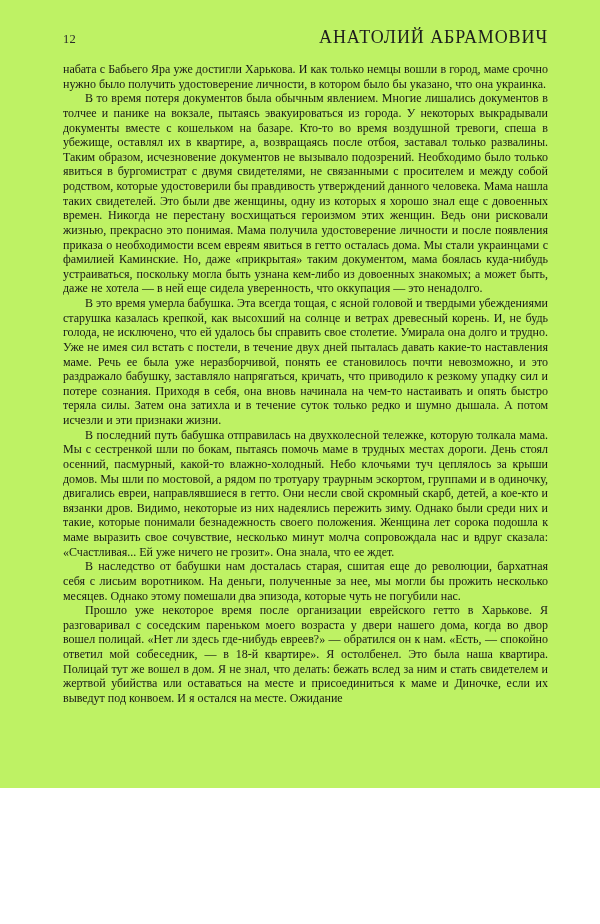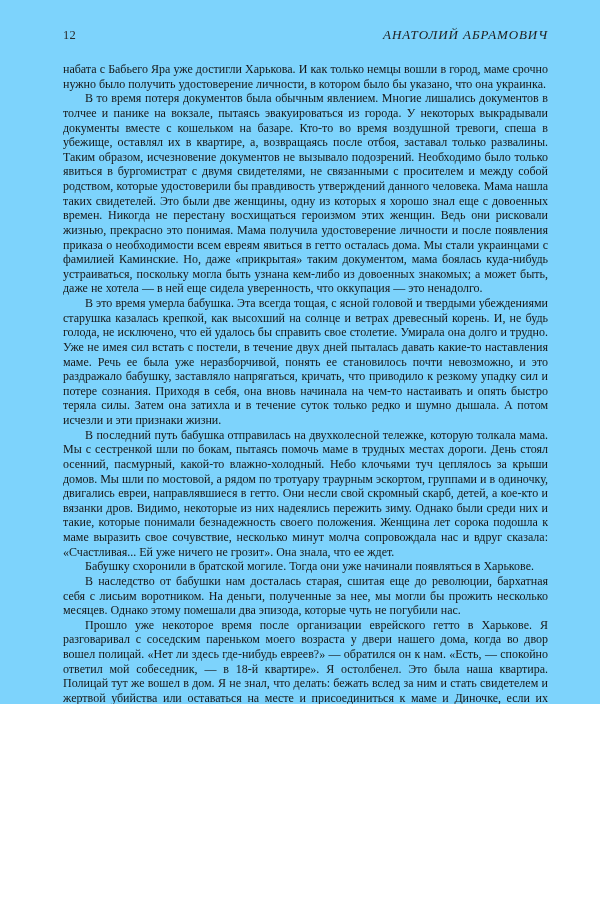--- a/index.html
+++ b/index.html
@@ -4,22 +4,22 @@
 <title>Book page</title>
 <style>
   html, body {
     margin: 0;
     padding: 0;
     background: #ffffff;
   }
   .page {
     position: relative;
     width: 600px;
-    height: 704px;
-    background: #7dd3fc;
+    height: 788px;
+    background: #bef264;
     overflow: hidden;
     box-sizing: border-box;
   }
   .running-head {
     position: absolute;
     left: 63px;
     right: 52px;
     top: 28px;
     height: 16px;
     display: flex;
@@ -27,27 +27,26 @@
     justify-content: space-between;
     font-family: "Liberation Serif", "DejaVu Serif", serif;
   }
   .folio {
     font-size: 12.5px;
     color: #2a2a2a;
     letter-spacing: 0.2px;
     line-height: 1;
   }
   .head-title {
-    font-size: 13px;
+    font-size: 18px;
     color: #1d1d1d;
     letter-spacing: 0.9px;
     line-height: 1;
     text-transform: uppercase;
     white-space: nowrap;
-    font-style: italic;
   }
   .textblock {
     position: absolute;
     left: 63px;
     top: 62px;
     width: 485px;
     font-family: "Liberation Serif", "DejaVu Serif", serif;
     font-size: 12px;
     line-height: 14.62px;
     color: #161616;
@@ -73,18 +72,17 @@
   <div class="running-head">
     <span class="folio">12</span>
     <span class="head-title">АНАТОЛИЙ АБРАМОВИЧ</span>
   </div>
 
   <div class="textblock">
     <p class="noindent">набата с Бабьего Яра уже достигли Харькова. И как только немцы вошли в город, маме срочно нужно было получить удостоверение личности, в котором было бы указано, что она украинка.</p>
     <p>В то время потеря документов была обычным явлением. Многие лишались документов в толчее и панике на вокзале, пытаясь эвакуироваться из города. У некоторых выкрадывали документы вместе с кошельком на базаре. Кто-то во время воздушной тревоги, спеша в убежище, оставлял их в квартире, а, возвращаясь после отбоя, заставал только развалины. Таким образом, исчезновение документов не вызывало подозрений. Необходимо было только явиться в бургомистрат с двумя свидетелями, не связанными с просителем и между собой родством, которые удостоверили бы правдивость утверждений данного человека. Мама нашла таких свидетелей. Это были две женщины, одну из которых я хорошо знал еще с довоенных времен. Никогда не перестану восхищаться героизмом этих женщин. Ведь они рисковали жизнью, прекрасно это понимая. Мама получила удостоверение личности и после появления приказа о необходимости всем евреям явиться в гетто осталась дома. Мы стали украинцами с фамилией Каминские. Но, даже «прикрытая» таким документом, мама боялась куда-нибудь устраиваться, поскольку могла быть узнана кем-либо из довоенных знакомых; а может быть, даже не хотела — в ней еще сидела уверенность, что оккупация — это ненадолго.</p>
     <p>В это время умерла бабушка. Эта всегда тощая, с ясной головой и твердыми убеждениями старушка казалась крепкой, как высохший на солнце и ветрах древесный корень. И, не будь голода, не исключено, что ей удалось бы справить свое столетие. Умирала она долго и трудно. Уже не имея сил встать с постели, в течение двух дней пыталась давать какие-то наставления маме. Речь ее была уже неразборчивой, понять ее становилось почти невозможно, и это раздражало бабушку, заставляло напрягаться, кричать, что приводило к резкому упадку сил и потере сознания. Приходя в себя, она вновь начинала на чем-то настаивать и опять быстро теряла силы. Затем она затихла и в течение суток только редко и шумно дышала. А потом исчезли и эти признаки жизни.</p>
     <p>В последний путь бабушка отправилась на двухколесной тележке, которую толкала мама. Мы с сестренкой шли по бокам, пытаясь помочь маме в трудных местах дороги. День стоял осенний, пасмурный, какой-то влажно-холодный. Небо клочьями туч цеплялось за крыши домов. Мы шли по мостовой, а рядом по тротуару траурным эскортом, группами и в одиночку, двигались евреи, направлявшиеся в гетто. Они несли свой скромный скарб, детей, а кое-кто и вязанки дров. Видимо, некоторые из них надеялись пережить зиму. Однако были среди них и такие, которые понимали безнадежность своего положения. Женщина лет сорока подошла к маме выразить свое сочувствие, несколько минут молча сопровождала нас и вдруг сказала: «Счастливая... Ей уже ничего не грозит». Она знала, что ее ждет.</p>
-    <p>Бабушку схоронили в братской могиле. Тогда они уже начинали появляться в Харькове.</p>
     <p>В наследство от бабушки нам досталась старая, сшитая еще до революции, бархатная себя с лисьим воротником. На деньги, полученные за нее, мы могли бы прожить несколько месяцев. Однако этому помешали два эпизода, которые чуть не погубили нас.</p>
     <p>Прошло уже некоторое время после организации еврейского гетто в Харькове. Я разговаривал с соседским пареньком моего возраста у двери нашего дома, когда во двор вошел полицай. «Нет ли здесь где-нибудь евреев?» — обратился он к нам. «Есть, — спокойно ответил мой собеседник, — в 18-й квартире». Я остолбенел. Это была наша квартира. Полицай тут же вошел в дом. Я не знал, что делать: бежать вслед за ним и стать свидетелем и жертвой убийства или оставаться на месте и присоединиться к маме и Диночке, если их выведут под конвоем. И я остался на месте. Ожидание</p>
   </div>
 
 </div>
 
 </body></html>

